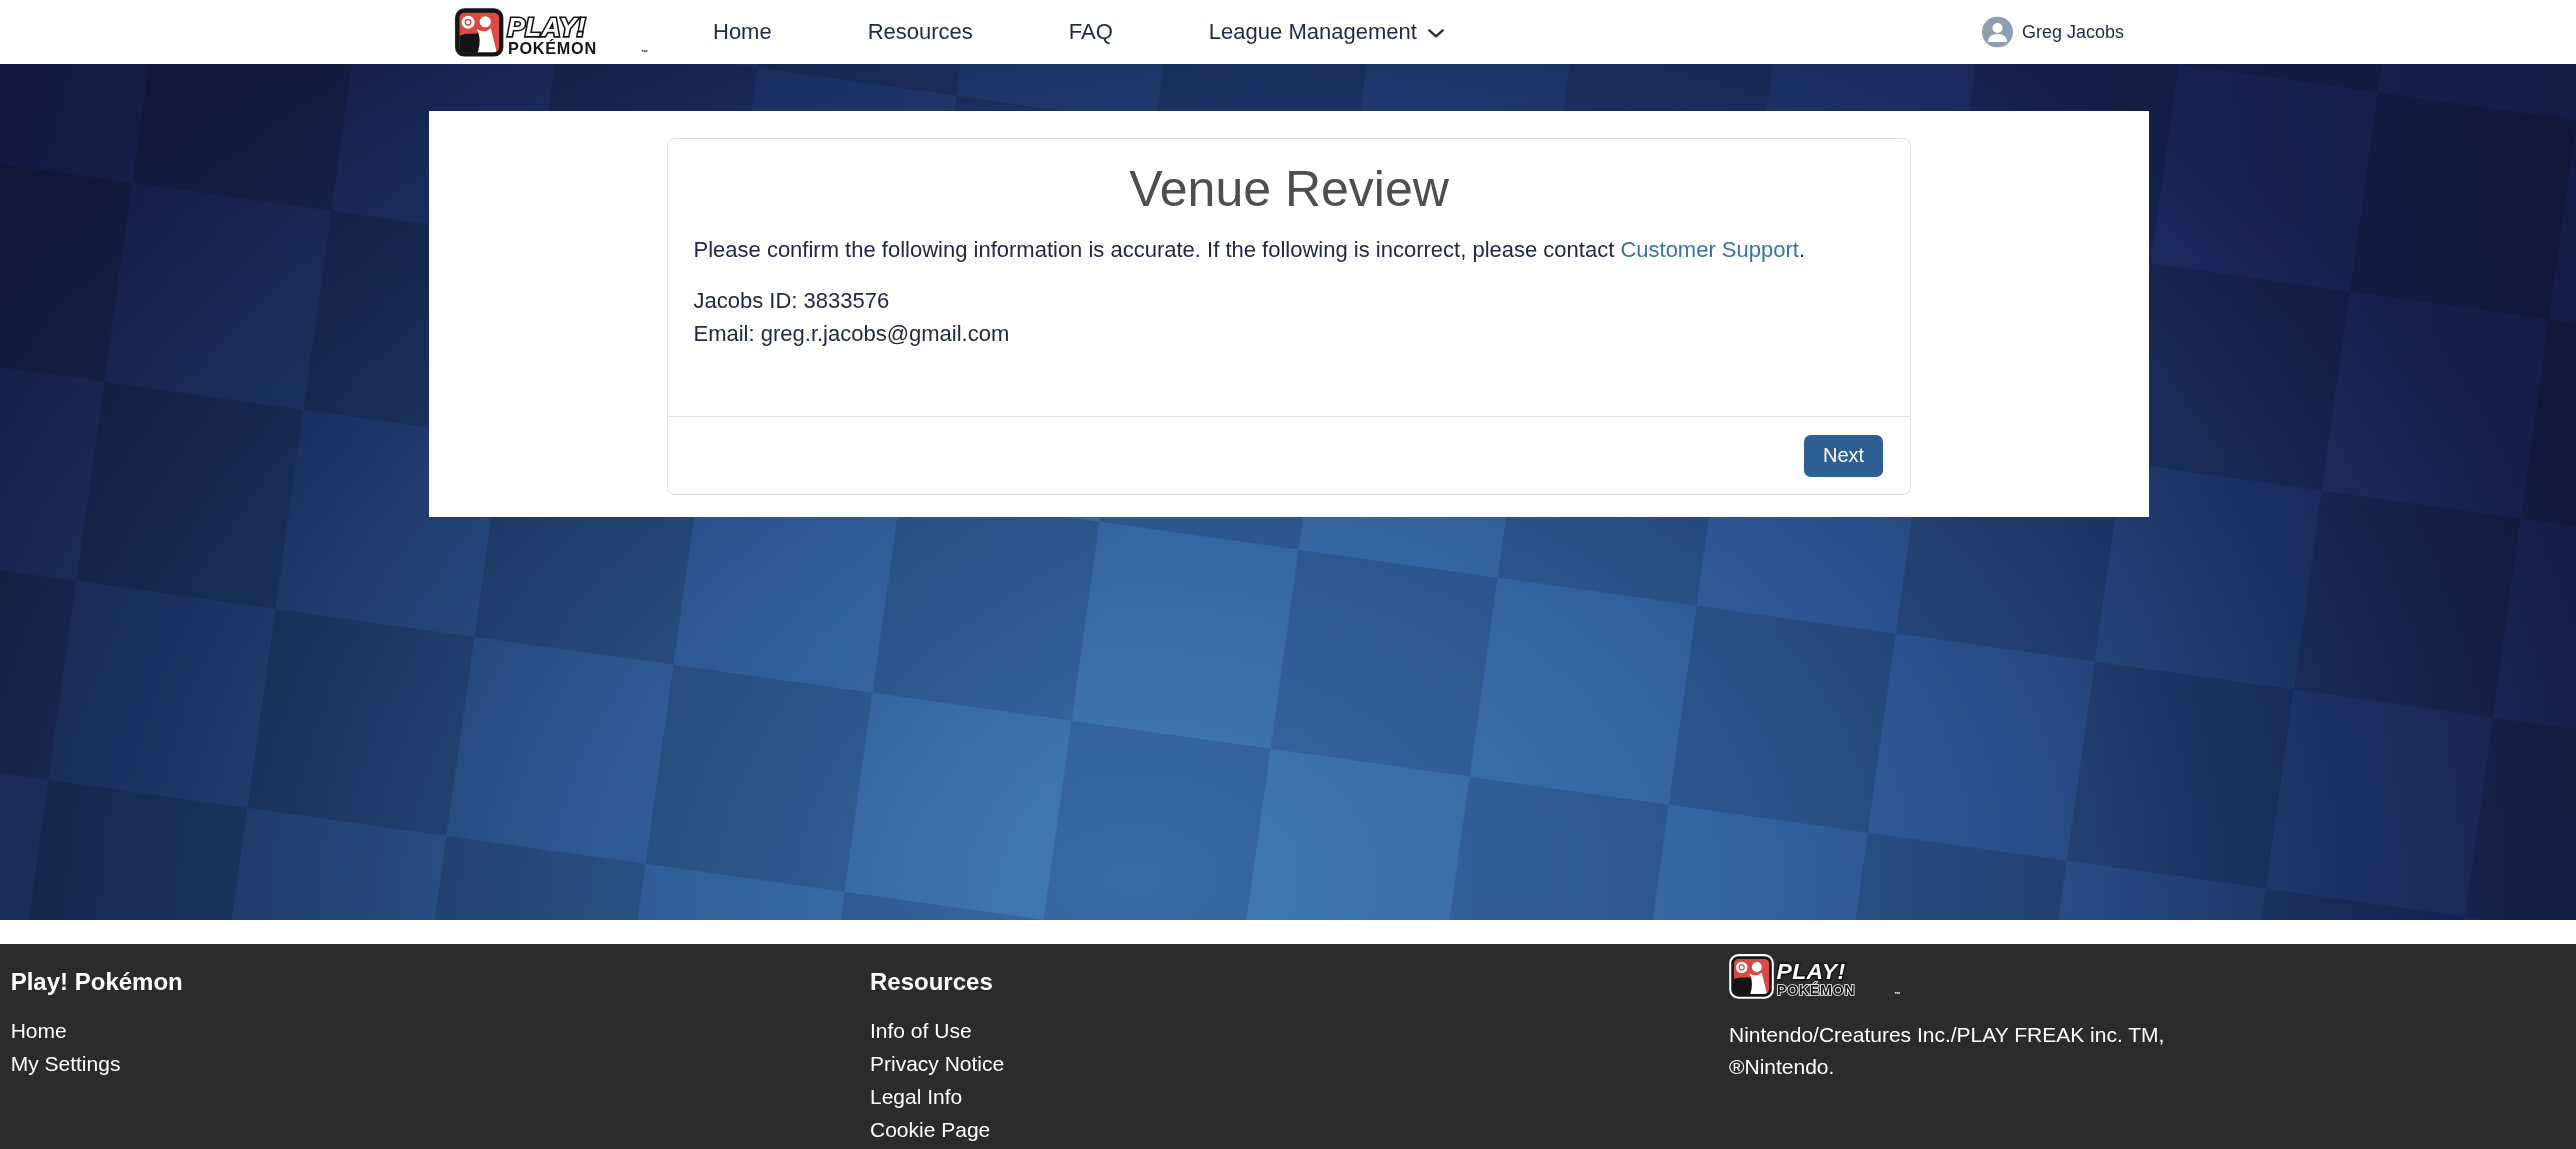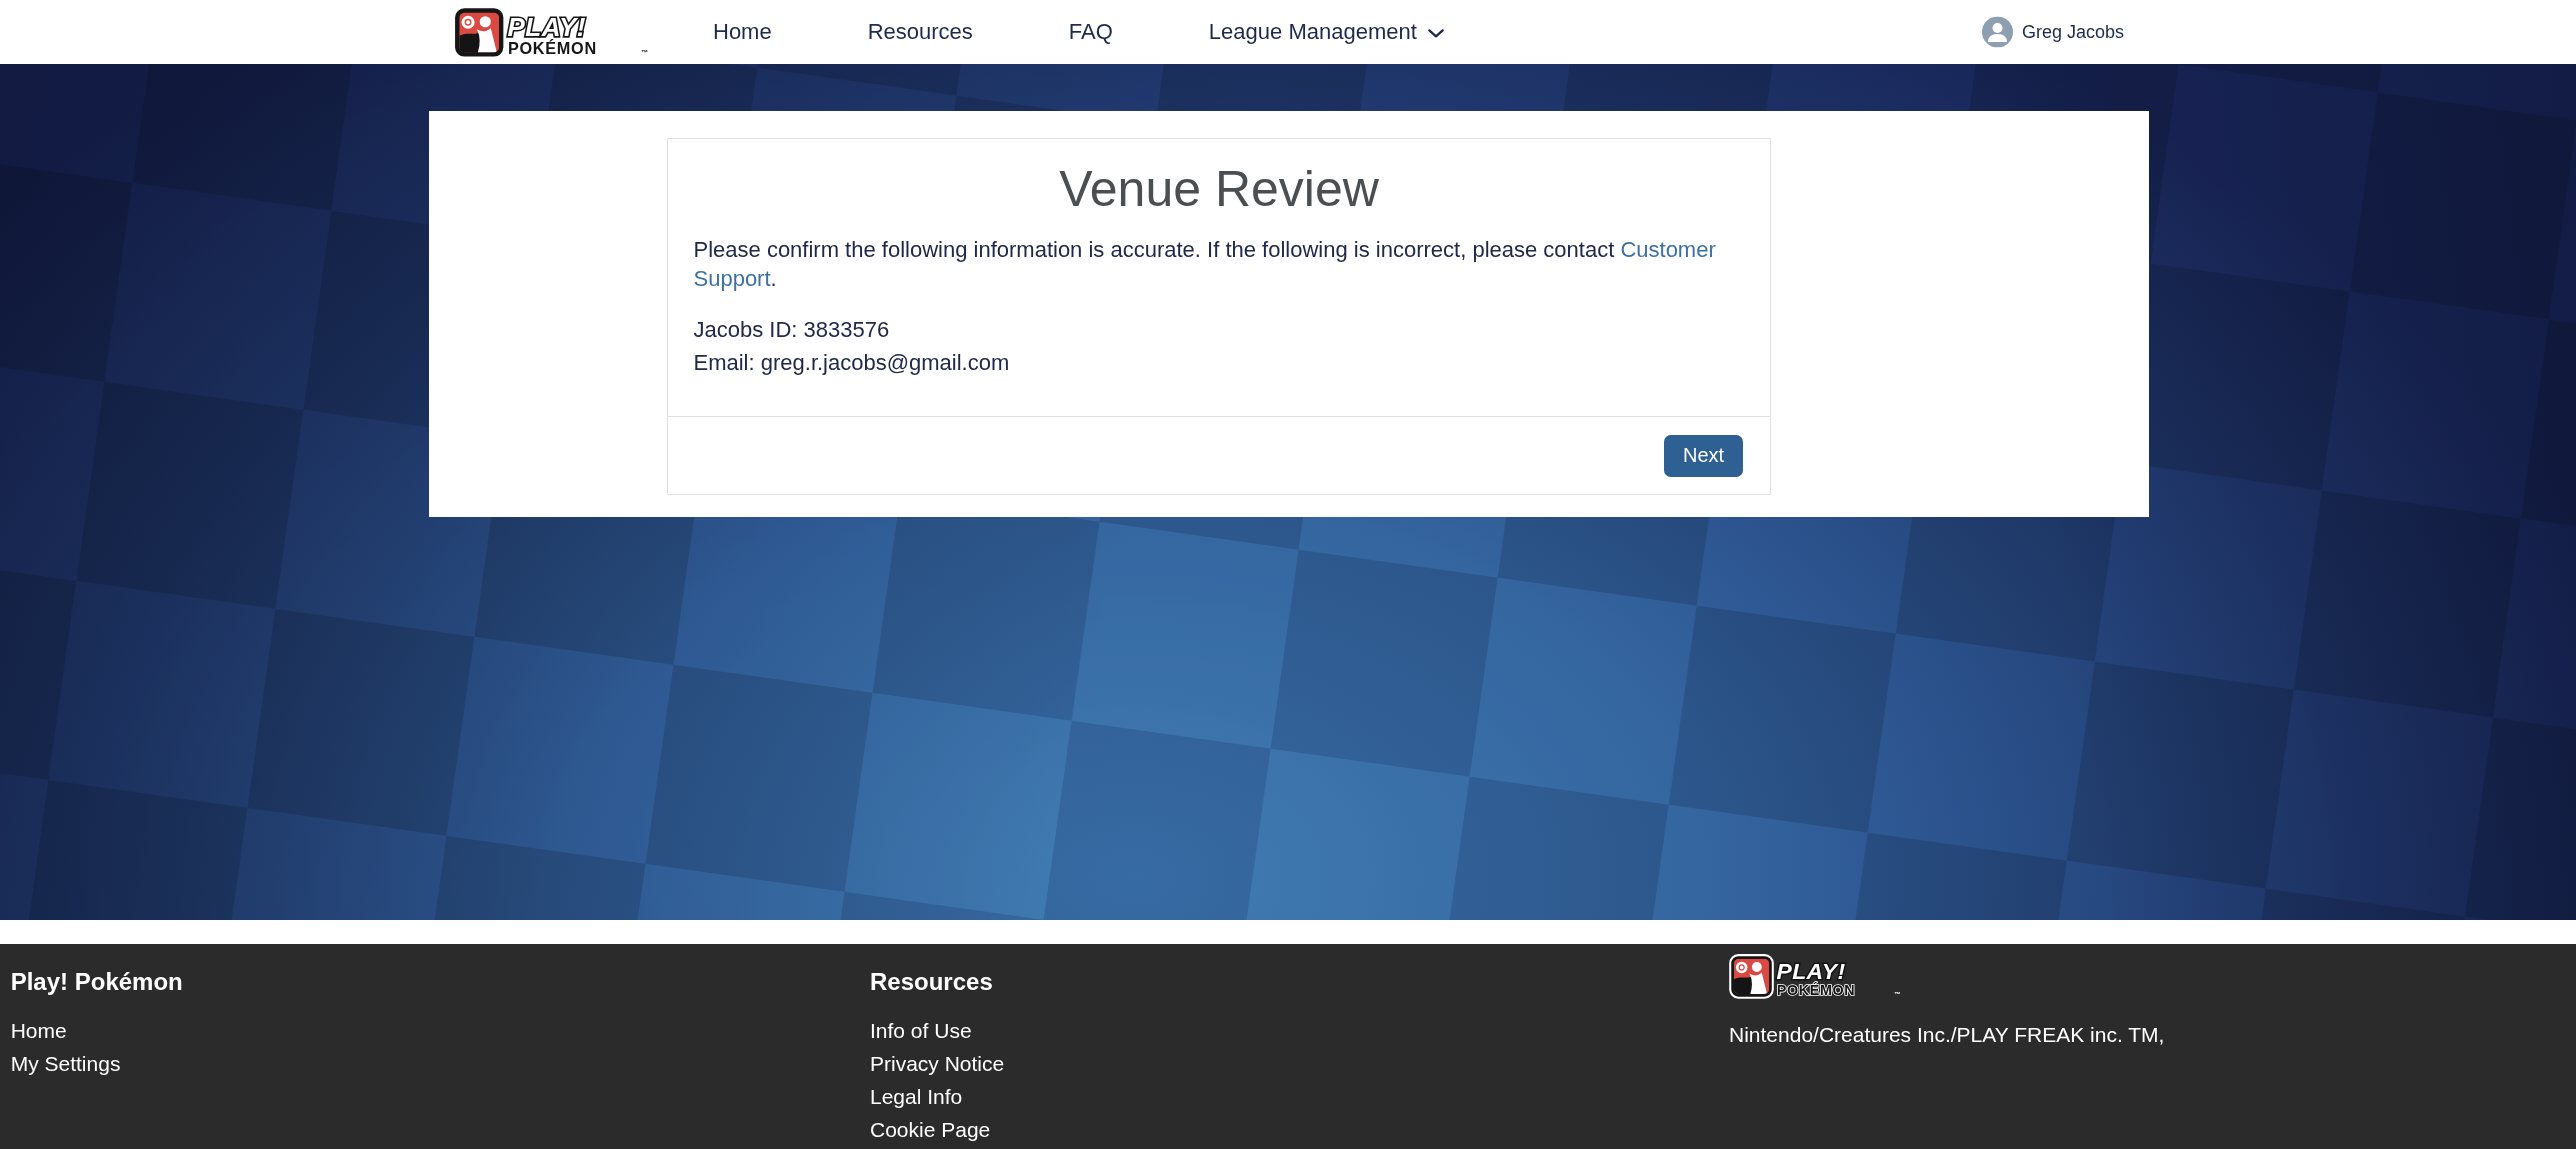--- a/index.html
+++ b/index.html
@@ -28,22 +28,22 @@
               var(--bg-bright,#376ba3) 0%, #2c568b 38%, #1e3766 70%, var(--bg-dark,#141f4a) 100%); }
   .checker { position:absolute; left:-12%; top:-35%; width:135%; height:185%;
              transform:rotate(8deg);
              background:conic-gradient(rgba(255,255,255,0.17) 0 25%, rgba(255,255,255,0) 0 50%,
                                        rgba(255,255,255,0.17) 0 75%, rgba(255,255,255,0) 0);
              background-size:402px 402px; mix-blend-mode:overlay; }
 
   
   .sheet { position:absolute; z-index:2; left:429px; top:111px; width:1720px; height:406px;
            background:#fff; }
-  .card { position:absolute; left:238px; top:27px; width:1104px; height:357px;
-          border:1.3px solid #dee2e6; border-radius:1px; background:#fff; }
+  .card { position:absolute; left:238px; top:27px; width:1244px; height:357px;
+          border:1.3px solid #dee2e6; border-radius:8px; background:#fff; }
   .card-title { margin-top:20px; text-align:center; font-size:50px; font-weight:400;
                 color:var(--title-gray,#4c4f52); line-height:1.2; }
   .card-intro { margin:17.4px 25.5px 0 25.5px; font-size:22px; color:var(--body-navy,#20294a);
                 line-height:1.3; }
   .intro-link { color:var(--link-blue,#3b71ab); cursor:pointer; }
   .info-block { margin:19px 25.5px 0 25.5px; font-size:22px; color:var(--body-navy,#20294a); }
   .info-line { line-height:33px; }
   .card-footer { position:absolute; left:0; right:0; bottom:0; height:78px;
                  border-top:1.3px solid #dee2e6; }
   .next-btn { position:absolute; right:27px; top:50%; transform:translateY(-50%);
@@ -187,16 +187,17 @@
           <circle cx="68" cy="34" r="12" fill="#fff"></circle>
           <path d="M50 50 Q 66 60 80 48 L 93 100 L 52 100 Q 61 72 50 50 Z" fill="#fff"></path>
         </g>
       </g>
       <text class="play-text" x="116" y="64">PLAY!</text>
       <text class="poke-text" x="117" y="103">POKÉMON</text>
       <text class="tm-text" x="404" y="106">™</text>
     </svg>
     <div class="f-copy">
       <div>Nintendo/Creatures Inc./PLAY FREAK inc. TM,</div>
+      <div>®Nintendo.</div>
     </div>
   </div>
 </div>
 
 
 </body></html>

